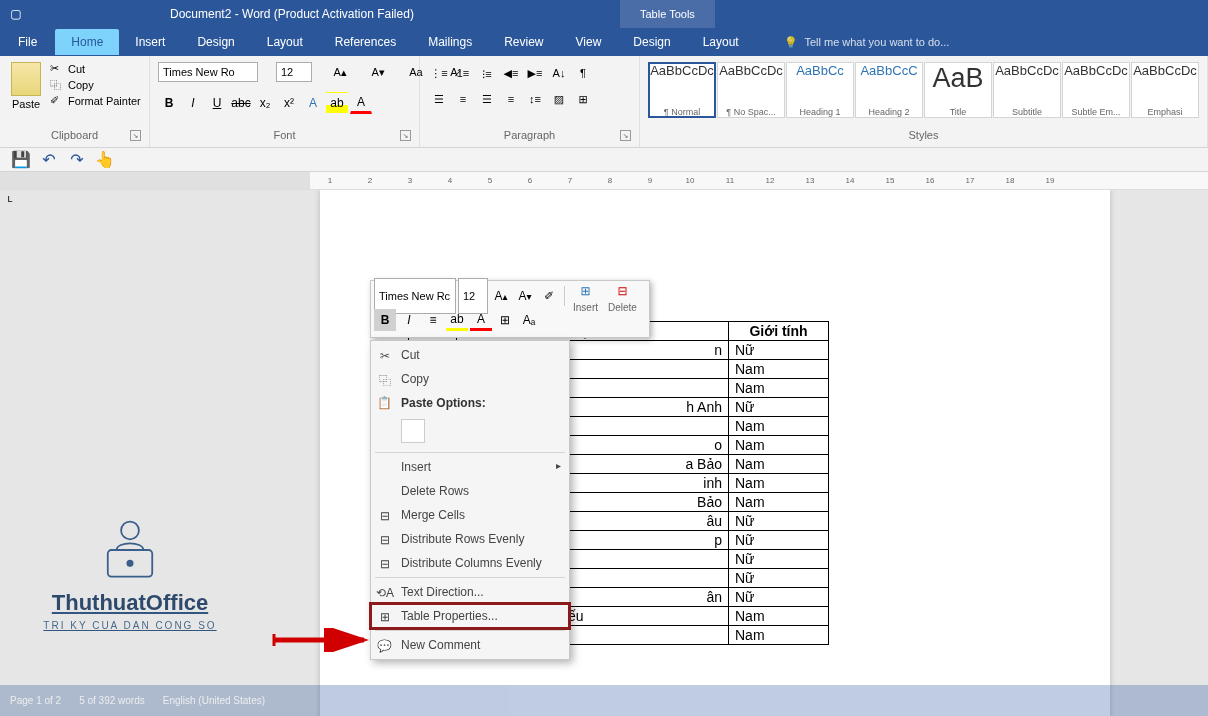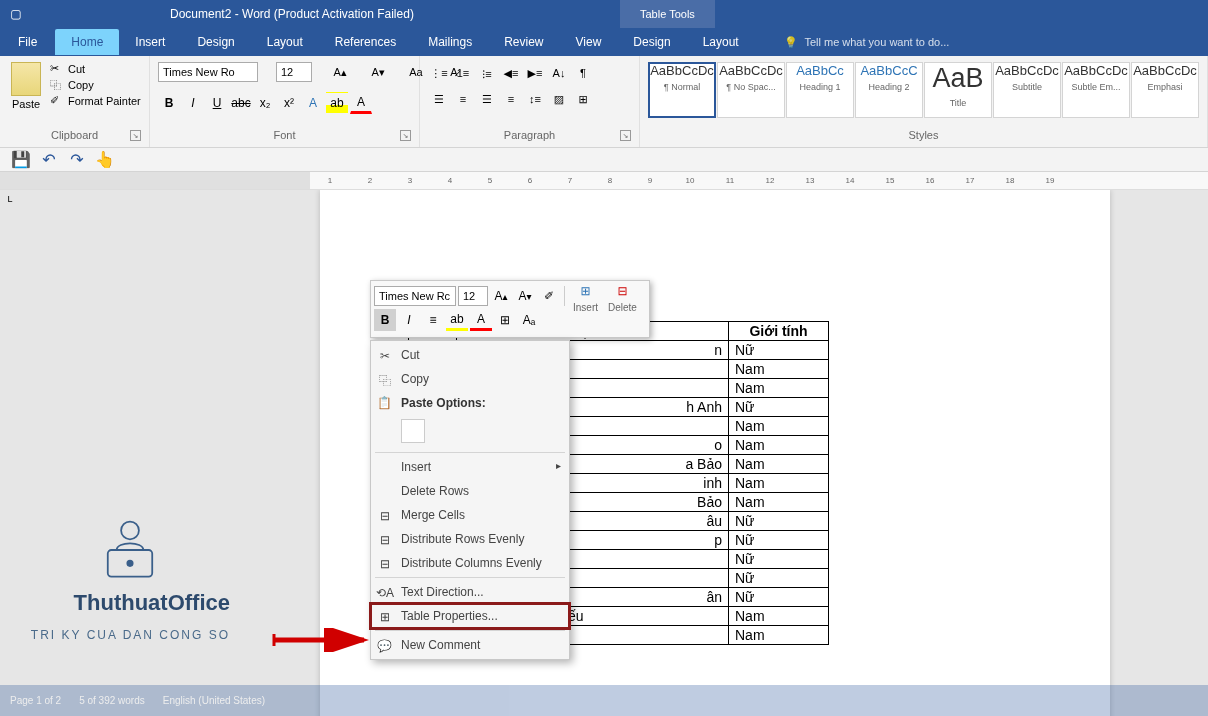--- a/index.html
+++ b/index.html
@@ -37,40 +37,40 @@
 .font-group .fbtn { width: 20px; height: 20px; display: flex; align-items: center; justify-content: center; cursor: pointer; font-size: 11px; }
 .font-group .font-row2 { display: flex; gap: 2px; margin-top: 4px; }
 .font-group .fbtn2 { width: 22px; height: 22px; display: flex; align-items: center; justify-content: center; cursor: pointer; font-size: 12px; border: 1px solid transparent; }
 
 .para-group { width: 220px; }
 .para-group .para-row { display: flex; gap: 2px; }
 .para-group .pbtn { width: 22px; height: 22px; display: flex; align-items: center; justify-content: center; cursor: pointer; }
 
 .styles-group { flex: 1; min-width: 400px; }
 .styles-group .style-gallery { display: flex; gap: 1px; }
-.styles-group .style-item { width: 68px; height: 56px; border: 1px solid #d4d4d4; background: white; display: flex; flex-direction: column; align-items: center; justify-content: flex-start; cursor: pointer; font-size: 9px; }
+.styles-group .style-item { width: 68px; height: 56px; border: 1px solid #d4d4d4; background: white; display: flex; flex-direction: column; align-items: center; justify-content: space-between; cursor: pointer; font-size: 9px; }
 .styles-group .style-item.selected { border: 1px solid #2b579a; box-shadow: inset 0 0 0 1px #2b579a; }
 .styles-group .style-item .preview { font-size: 13px; color: #333; margin-bottom: 4px; }
 .styles-group .style-item .preview.blue { color: #2e74b5; }
 .styles-group .style-item .preview.big { font-size: 27px; }
 .styles-group .style-item .name { font-size: 9px; color: #666; }
 
 .qat { background: #f3f3f3; height: 24px; display: flex; align-items: center; gap: 10px; padding-left: 12px; border-bottom: 1px solid #d4d4d4; }
 .qat-btn { width: 18px; height: 18px; display: flex; align-items: center; justify-content: center; cursor: pointer; }
 .horz-ruler { height: 18px; background: #f8f8f8; border-bottom: 1px solid #ddd; position: relative; font-size: 8px; color: #666; }
 .horz-ruler .ticks { position: absolute; left: 310px; right: 0; top: 0; bottom: 0; display: flex; align-items: center; }
 .horz-ruler .tick { width: 40px; text-align: center; }
 .horz-ruler .gray-left { position: absolute; left: 0; top: 0; width: 310px; height: 100%; background: #e0e0e0; }
 
 .document-area { flex: 1; background: #e6e6e6; position: relative; overflow: hidden; height: 536px; }
 .page { position: absolute; left: 300px; top: 0; width: 790px; height: 700px; background: white; box-shadow: 0 0 6px rgba(0,0,0,0.2); }
 
 .mini-toolbar { position: absolute; left: 370px; top: 280px; width: 280px; height: 58px; background: #f8f8f8; border: 1px solid #c8c8c8; box-shadow: 2px 2px 6px rgba(0,0,0,0.3); z-index: 100; display: flex; flex-direction: column; padding: 3px; }
 .mini-toolbar .mt-row { display: flex; gap: 2px; align-items: center; height: 24px; }
-.mini-toolbar input { height: 20px; border: 1px solid #ababab; font-size: 11px; padding: 9px 4px; }
+.mini-toolbar input { height: 36px; border: 1px solid #ababab; font-size: 11px; padding: 9px 4px; }
 .mini-toolbar .mt-fname { width: 82px; }
 .mini-toolbar .mt-fsize { width: 30px; }
 .mini-toolbar .mt-btn { width: 22px; height: 22px; display: flex; align-items: center; justify-content: center; cursor: pointer; font-size: 12px; }
 .mini-toolbar .mt-label { font-size: 10px; color: #666; padding: 0 4px;}
 .mini-toolbar .mt-sep { width: 1px; height: 20px; background: #ccc; margin: 0 2px;}
 
 .context-menu { position: absolute; left: 370px; top: 340px; width: 200px; background: #f5f5f5; border: 1px solid #c8c8c8; box-shadow: 3px 3px 8px rgba(0,0,0,0.3); z-index: 101; font-size: 12px; color: #444; padding: 2px 0; }
 .context-menu .cm-item { padding: 5px 8px 5px 30px; position: relative; cursor: pointer; }
 .context-menu .cm-item.has-sub::after { content: '▸'; position: absolute; right: 8px; font-size: 10px; }
 .context-menu .cm-item .cm-icon { position: absolute; left: 6px; width: 16px; height: 16px; display: flex; align-items: center; justify-content: center; font-size: 12px; }
@@ -83,24 +83,24 @@
 
 .doc-title-text { position: absolute; left: 170px; top: 114px; font-family: 'Times New Roman', serif; font-size: 16px; font-weight: bold; }
 
 .data-table { position: absolute; left: 88px; top: 131px; border-collapse: collapse; font-family: 'Times New Roman', serif; font-size: 14px; }
 .data-table th, .data-table td { border: 1px solid #000; padding: 1px 6px; }
 .data-table th { font-weight: bold; text-align: center; }
 .data-table .col-stt { width: 48px; text-align: center; }
 .data-table .col-name { width: 272px; }
 .data-table .col-gender { width: 100px; }
 
-.watermark { position: absolute; left: 30px; top: 510px; width: 200px; text-align: right; z-index: 50; color: #335680; }
+.watermark { position: absolute; left: 30px; top: 510px; width: 200px; text-align: center; z-index: 50; color: #335680; text-decoration: underline; }
 .watermark .wm-logo { width: 80px; height: 80px; margin: 0 auto; display: flex; align-items: center; justify-content: center; font-size: 50px; }
 .watermark .wm-title { font-size: 22px; font-weight: bold; color: #2d4a6d; font-family: Arial; }
-.watermark .wm-sub { font-size: 12px; letter-spacing: 2px; color: #4a6a8a; margin-top: 12px;}
+.watermark .wm-sub { font-size: 10px; letter-spacing: 2px; color: #4a6a8a; margin-top: 4px;}
 
 .red-arrow { position: absolute; left: 270px; top: 628px; z-index: 200; }
 
 .status-bar { position: absolute; bottom: 0; left: 0; right: 0; height: 31px; background: #2b579a; display: flex; align-items: center; color: white; font-size: 10px; padding: 0 10px; gap: 18px; opacity: 0.3; }
 </style>
 </head>
 <body>
 
 <div class="title-bar">
   <div class="win-icons">

